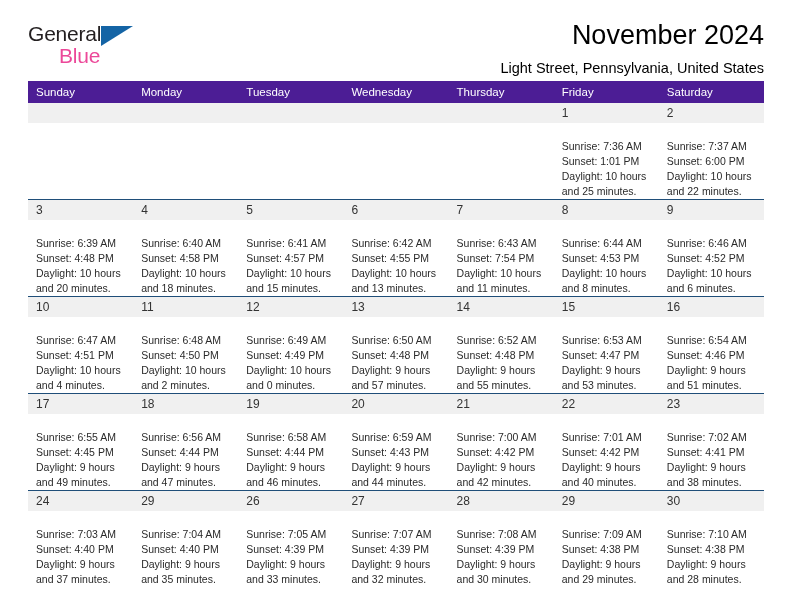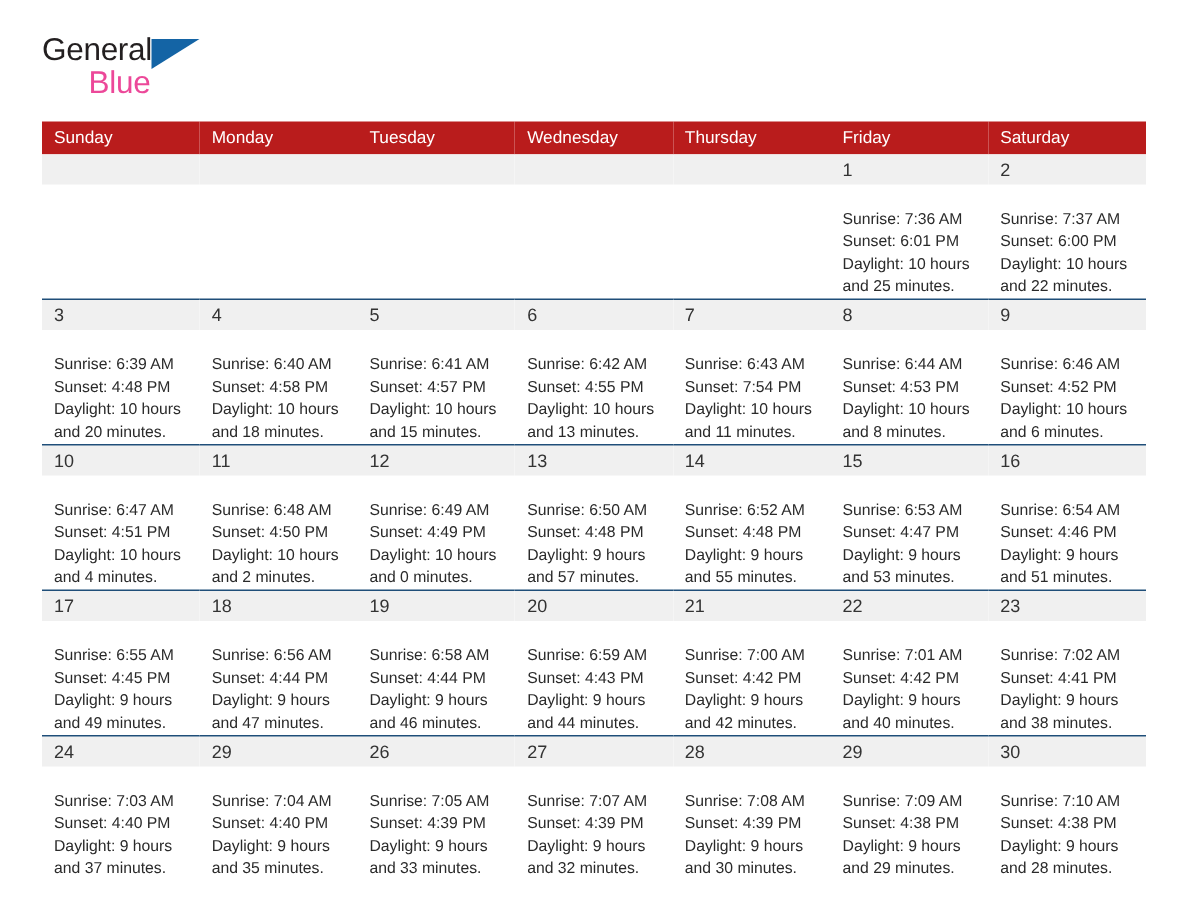--- a/index.html
+++ b/index.html
@@ -84,21 +84,21 @@
   }
 
   
   .calendar {
     margin-top: 9px;
     width: 736px;
     border-collapse: collapse;
     table-layout: fixed;
   }
   .calendar th {
-    background: #b91c1c;
+    background: #4c1d95;
     color: #ffffff;
     font-size: 11.5px;
     font-weight: normal;
     text-align: left;
     padding: 5px 0 5px 8px;
     height: 20px;
     box-sizing: border-box;
   }
   .calendar td {
     vertical-align: top;
@@ -140,20 +140,24 @@
 </head>
 <body>
 
 <div class="page">
 
   <div class="header">
     <div class="brand">
       <span class="brand-general">General</span>
       <span class="brand-tri"></span>
       <span class="brand-blue">Blue</span>
+    </div>
+    <div class="titles">
+      <div class="month-title">November 2024</div>
+      <div class="location">Light Street, Pennsylvania, United States</div>
     </div>
   </div>
 
   <table class="calendar">
     <thead>
       <tr>
         <th>Sunday</th>
         <th>Monday</th>
         <th>Tuesday</th>
         <th>Wednesday</th>
@@ -176,21 +180,21 @@
           <td class="empty">
             <div class="daynum">&nbsp;</div>
           </td>
           <td class="empty">
             <div class="daynum">&nbsp;</div>
           </td>
           <td>
             <div class="daynum">1</div>
             <div class="info">
               <div>Sunrise: 7:36 AM</div>
-              <div>Sunset: 6:01 PM</div>
+              <div>Sunset: 1:01 PM</div>
               <div class="wrap">Daylight: 10 hours and 25 minutes.</div>
             </div>
           </td>
           <td>
             <div class="daynum">2</div>
             <div class="info">
               <div>Sunrise: 7:37 AM</div>
               <div>Sunset: 6:00 PM</div>
               <div class="wrap">Daylight: 10 hours and 22 minutes.</div>
             </div>

